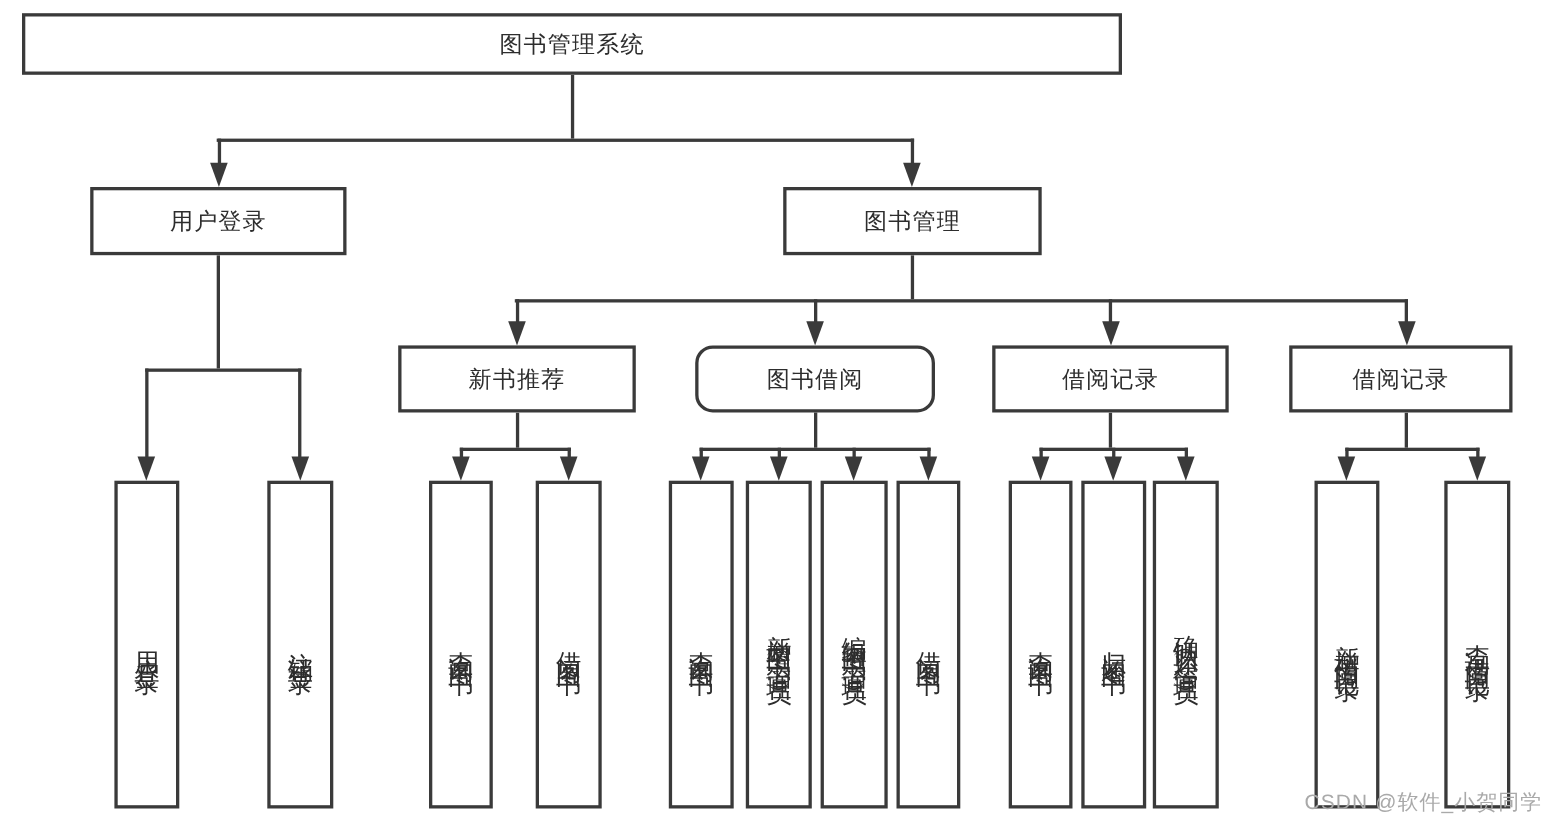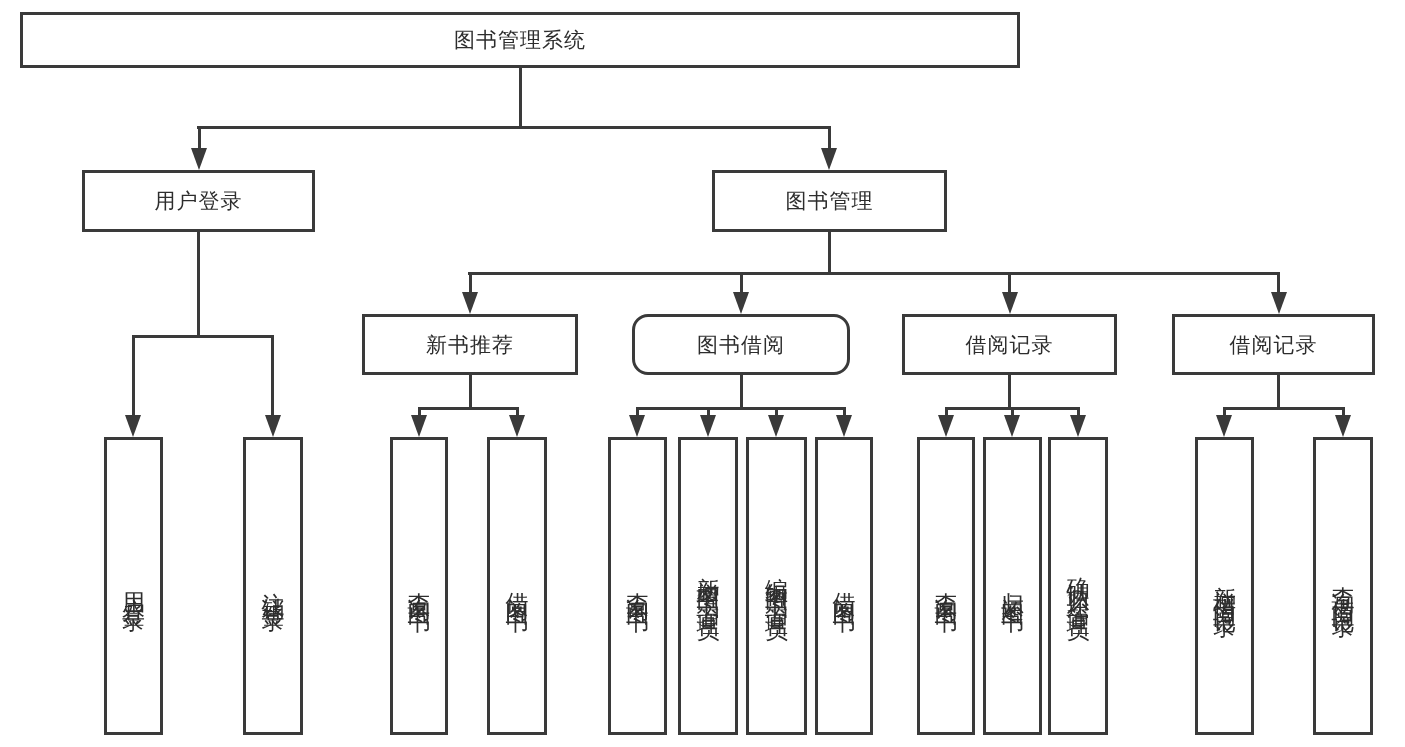--- a/index.html
+++ b/index.html
@@ -189,14 +189,15 @@
   <div class="line" style="left:1077px;top:407px;width:3px;height:12px;"></div>
   <div class="arrow" style="left:1070px;top:415px;"></div>
 
   <div class="line" style="left:1277px;top:375px;width:3px;height:32px;"></div>
   <div class="line" style="left:1223px;top:407px;width:122px;height:3px;"></div>
   <div class="line" style="left:1223px;top:407px;width:3px;height:12px;"></div>
   <div class="arrow" style="left:1216px;top:415px;"></div>
   <div class="line" style="left:1342px;top:407px;width:3px;height:12px;"></div>
   <div class="arrow" style="left:1335px;top:415px;"></div>
 
+  <div class="watermark">CSDN @软件_小贺同学</div>
 
 </div>
 
 </body></html>

